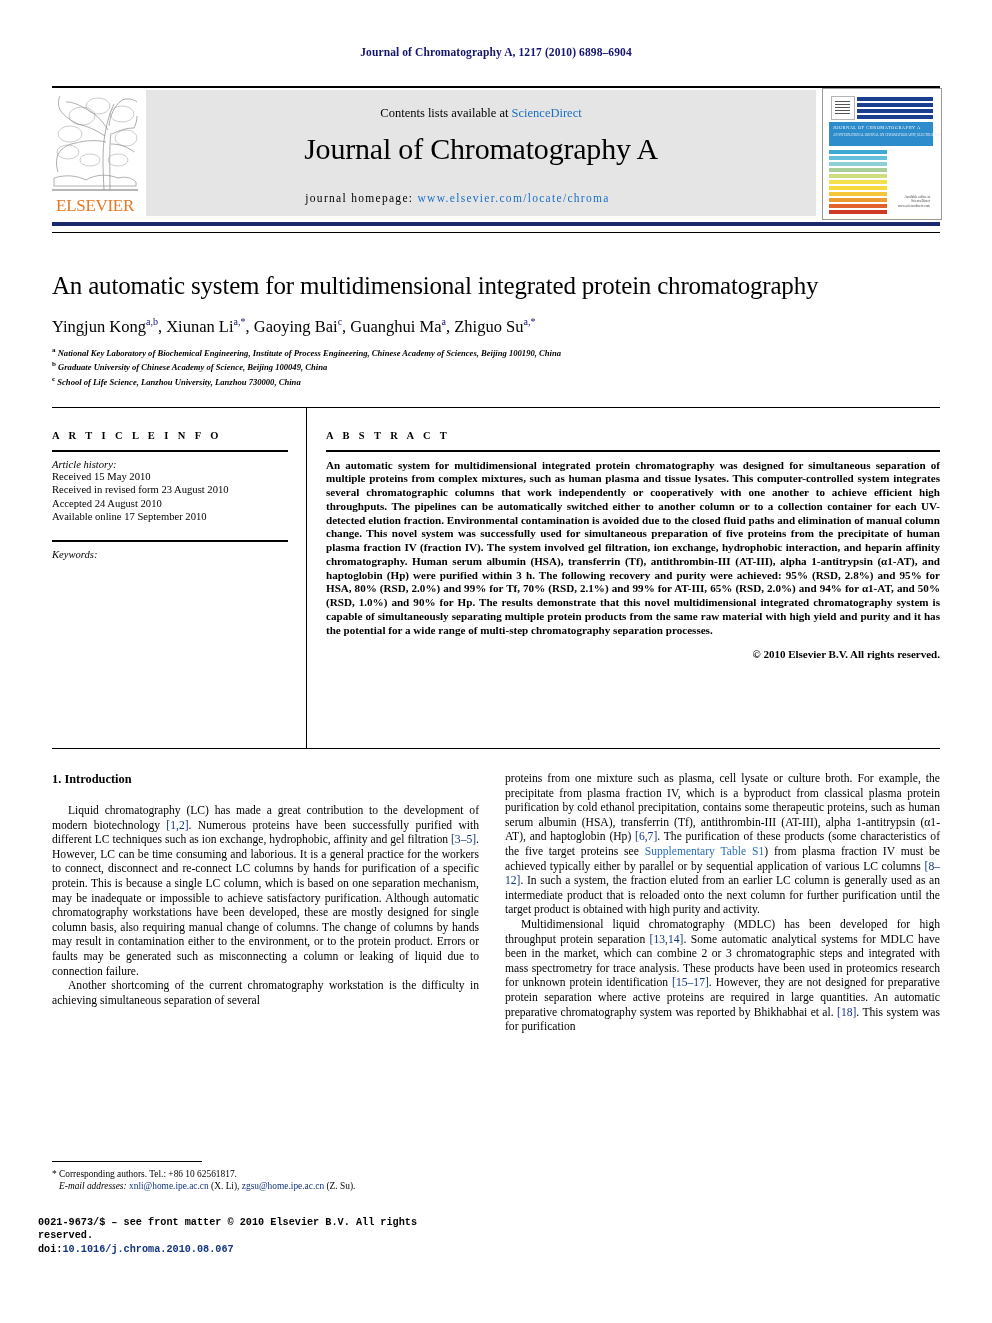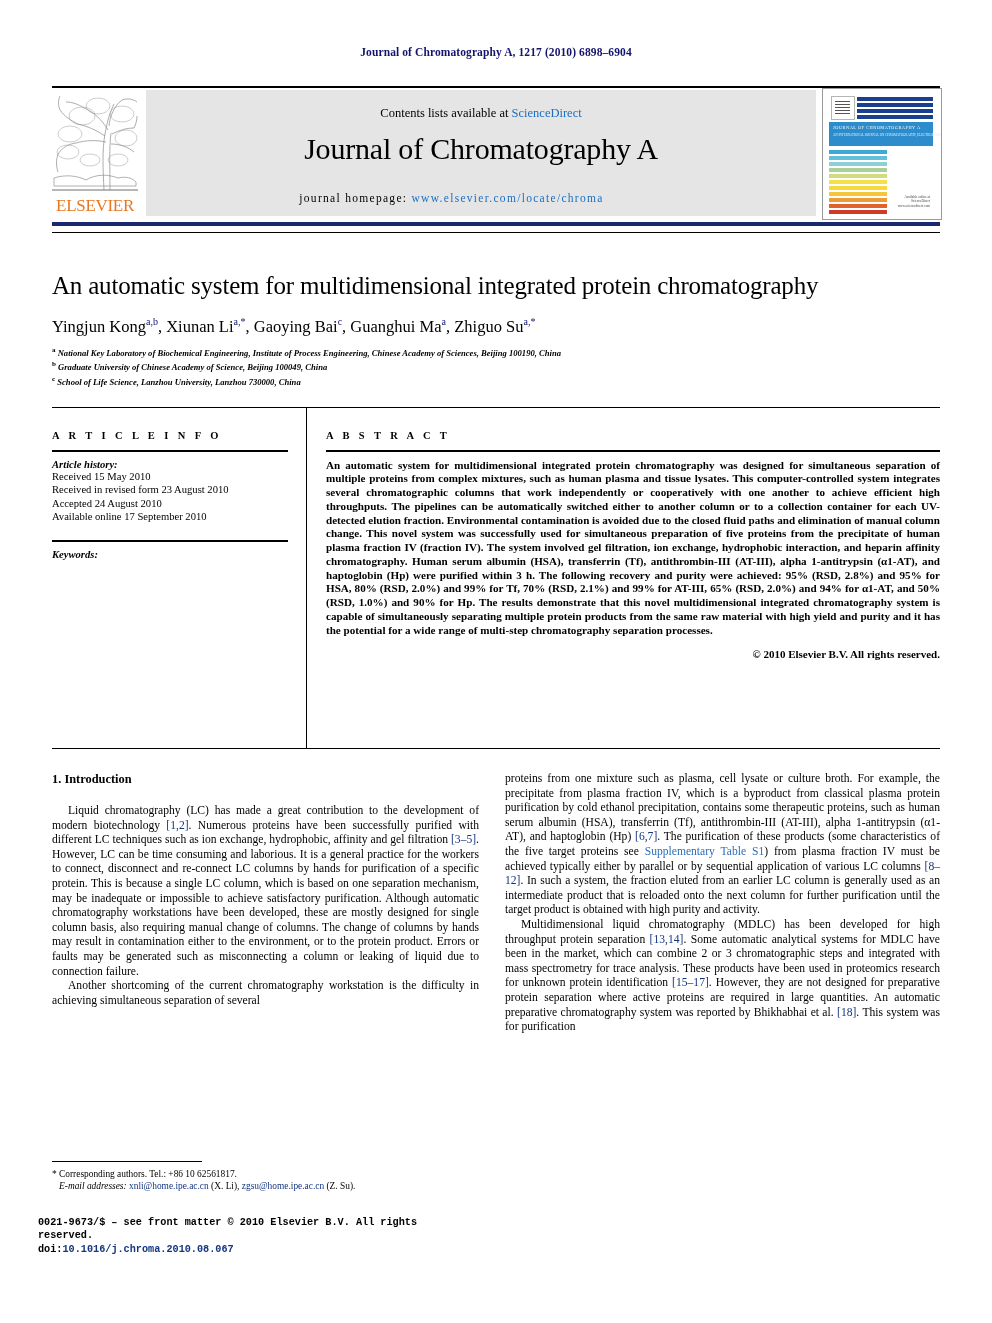--- a/index.html
+++ b/index.html
@@ -105,20 +105,21 @@
     font-size: 30px;
     color: #000;
     letter-spacing: -0.2px;
   }
   .homepage-line {
     position: absolute;
     left: 0; bottom: 12px;
     width: 611px;
     font-size: 11.5px;
     letter-spacing: 1.3px;
+    padding-left: 6px;
   }
   .homepage-url { color: #1a6fc4; }
 
   
   .cover {
     position: absolute;
     left: 770px; top: 0px;
     width: 118px;
     height: 130px;
     border: 1px solid #9a9a9a;
@@ -246,21 +247,21 @@
     letter-spacing: 3.4px;
   }
   .hr-black {
     height: 1.6px;
     background: #000;
     margin: 9px 0 7px 0;
   }
   .info-italic {
     font-size: 10.6px;
     font-style: italic;
-    font-weight: bold;
+    font-weight: normal;
   }
   .info-line {
     font-size: 10.6px;
     line-height: 13.6px;
   }
   .kw-block { margin-top: 3px; }
 
   .abs-col {
     position: absolute;
     left: 326px; top: 430px;

